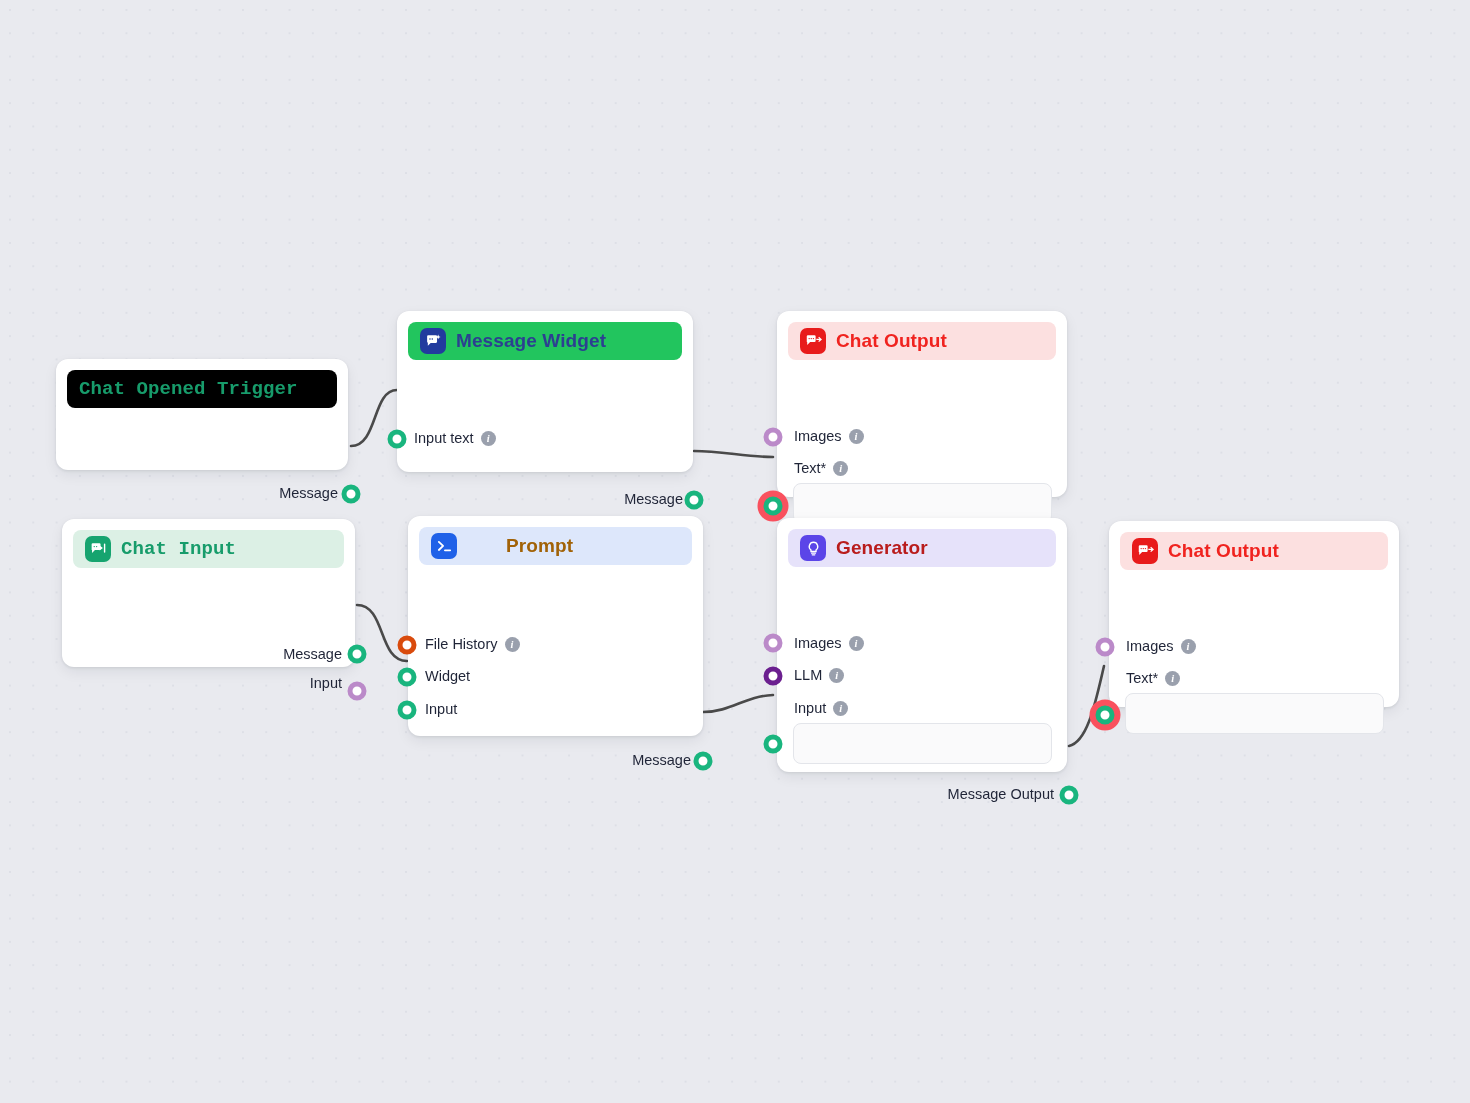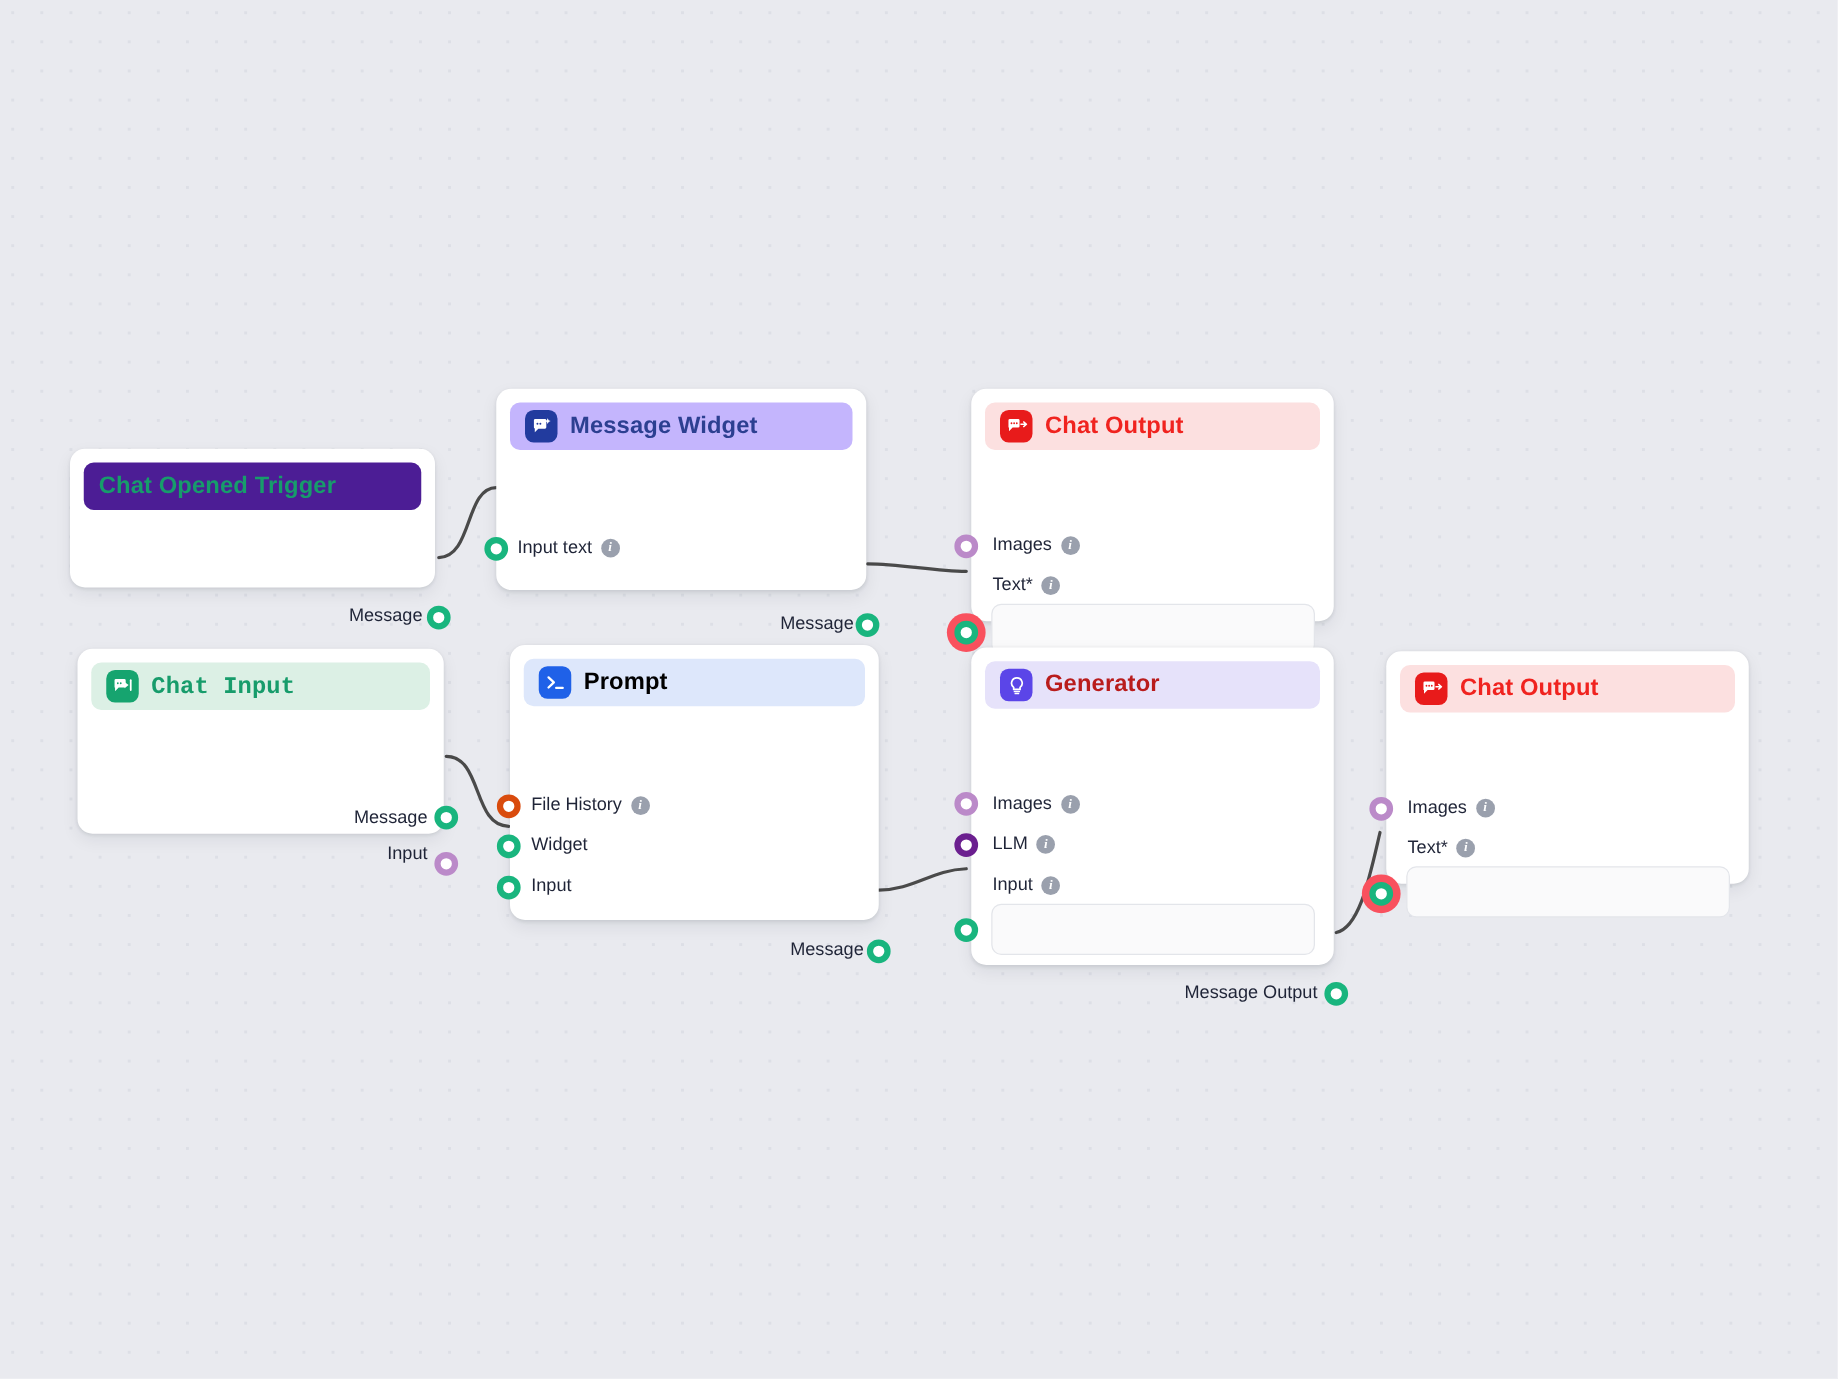--- a/index.html
+++ b/index.html
@@ -143,33 +143,33 @@
 
   <svg id="edges" viewBox="0 0 1470 1103">
     <path d="M 351,446 C 378,446 372,390 397,390"></path>
     <path d="M 694,451 C 722,451 746,457 773,457"></path>
     <path d="M 357,605 C 386,605 378,661 407,661"></path>
     <path d="M 703,712 C 731,712 745,696 773,695"></path>
     <path d="M 1069,746 C 1088,742 1096,700 1104,666"></path>
   </svg>
 
   <div class="node" style="left:56px; top:359px; width:292px; height:111px;">
-    <div class="node-header" style="background:#4c1d95;">
+    <div class="node-header" style="background:#000000;font-family:Liberation Mono, monospace;">
       <span class="node-title" style="color:#179c6b;">Chat Opened Trigger</span>
     </div>
     <div class="node-body">
       <div class="row out" style="right:10px; top:78px;">
         <span class="label">Message</span>
       </div>
       <div class="port green" style="left:295px; top:86px;"></div>
     </div>
   </div>
 
   <div class="node" style="left:397px; top:311px; width:296px; height:161px;">
-    <div class="node-header" style="background:#c4b5fd;">
+    <div class="node-header" style="background:#22c55e;">
       <span class="node-icon" style="background:#223b9e;">
         <svg width="17" height="17" viewBox="0 0 24 24" fill="#ffffff">
           <path d="M3 4.5A1.5 1.5 0 0 1 4.5 3h11A1.5 1.5 0 0 1 17 4.5v8A1.5 1.5 0 0 1 15.5 14H8l-4 4v-4H4.5A1.5 1.5 0 0 1 3 12.5z"></path>
           <circle cx="7" cy="8.5" r="1.1" fill="#223b9e"></circle>
           <circle cx="10.3" cy="8.5" r="1.1" fill="#223b9e"></circle>
           <path d="M18.6 2.2l1.05 2.25L21.9 5.5l-2.25 1.05L18.6 8.8l-1.05-2.25L15.3 5.5l2.25-1.05z"></path>
         </svg>
       </span>
       <span class="node-title" style="color:#2c3f91;">Message Widget</span>
     </div>
@@ -243,21 +243,21 @@
   </div>
 
   <div class="node" style="left:408px; top:516px; width:295px; height:220px;">
     <div class="node-header" style="background:#dde7fb;">
       <span class="node-icon" style="background:#1f61e8;">
         <svg width="17" height="17" viewBox="0 0 24 24" fill="none" stroke="#ffffff" stroke-width="2.6" stroke-linecap="round" stroke-linejoin="round">
           <path d="M4 5.5 L10 11.2 L4 16.9"></path>
           <path d="M12.6 17.4 H20"></path>
         </svg>
       </span>
-      <span class="node-title" style="color:#000000;">Prompt</span>
+      <span class="node-title" style="color:#a16207;margin-left:39px;">Prompt</span>
     </div>
     <div class="node-body">
       <div class="row" style="left:17px; top:72px;">
         <span class="label">File History</span>
         <span class="info">i</span>
       </div>
       <div class="port orange" style="left:-1px; top:80px;"></div>
 
       <div class="row" style="left:17px; top:104px;">
         <span class="label">Widget</span>

